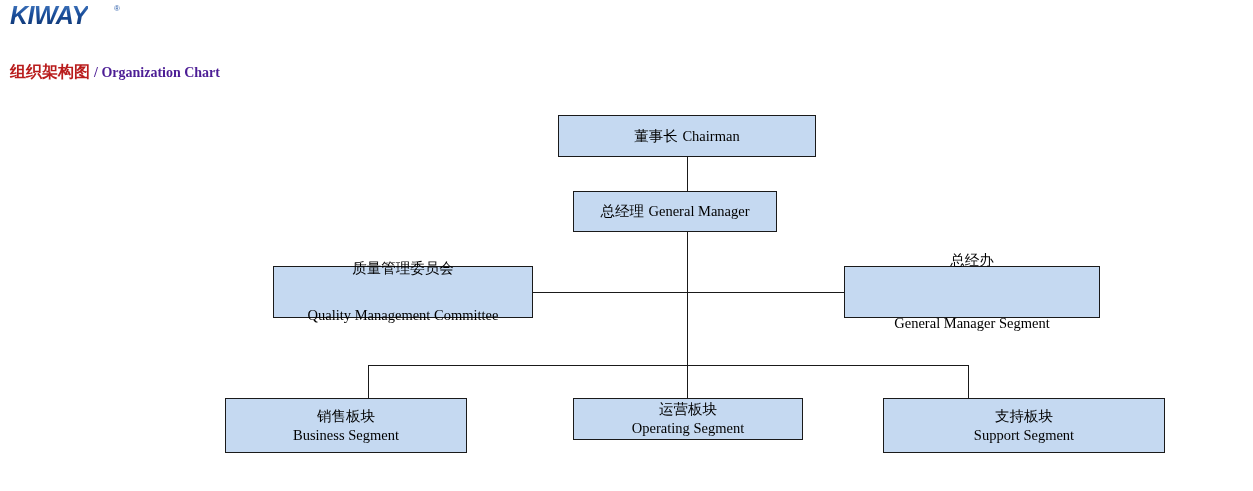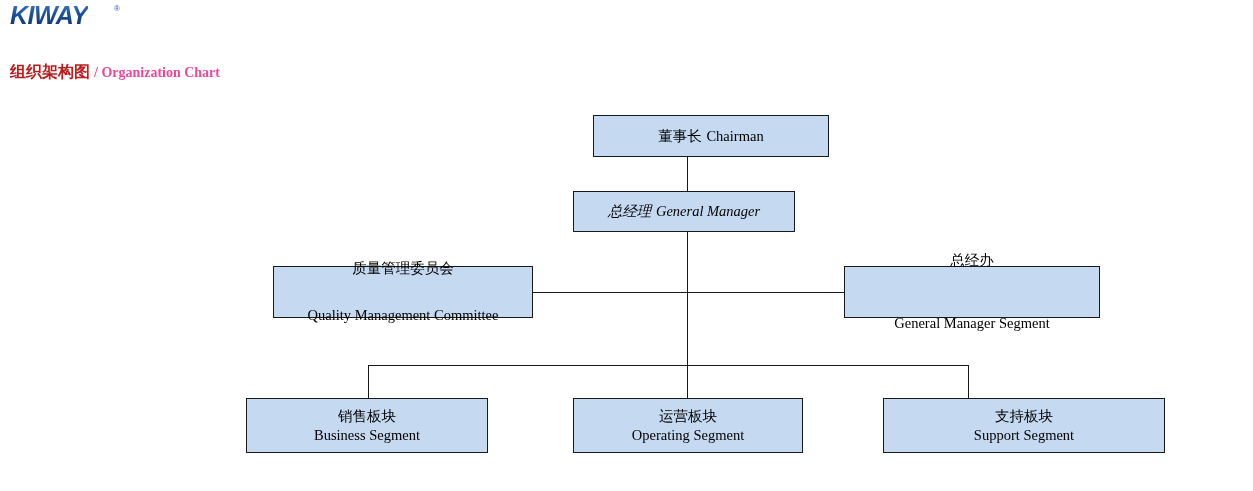--- a/index.html
+++ b/index.html
@@ -74,21 +74,21 @@
   .subtitle-cn {
     font-family: "Liberation Sans", "DejaVu Sans", sans-serif;
     font-weight: bold;
     font-size: 16px;
     color: #b91c1c;
   }
   .subtitle-en {
     font-family: "Liberation Serif", "DejaVu Serif", serif;
     font-weight: bold;
     font-size: 14px;
-    color: #ec4899;
+    color: #4c1d95;
   }
 
   
   .node {
     position: absolute;
     box-sizing: border-box;
     background: #c5d9f1;
     border: 1.3px solid #1a1a1a;
     display: flex;
     flex-direction: column;
@@ -146,48 +146,48 @@
   <div class="conn v" style="left:687px; top:232px; height:134px;"></div>
 
   <div class="conn h" style="left:532px; top:292px; width:313px;"></div>
 
   <div class="conn h" style="left:368px; top:365px; width:601px;"></div>
 
   <div class="conn v" style="left:368px; top:365px; height:33px;"></div>
   <div class="conn v" style="left:687px; top:365px; height:33px;"></div>
   <div class="conn v" style="left:968px; top:365px; height:33px;"></div>
 
-  <div class="node single-line" style="left:593px; top:115px; width:236px; height:42px;">
+  <div class="node single-line" style="left:558px; top:115px; width:258px; height:42px;">
     <span class="inline-wrap">
       <span class="cn">董事长</span><span class="cn">&nbsp;</span><span class="en">Chairman</span>
     </span>
   </div>
 
-  <div class="node single-line" style="left:573px; top:191px; width:222px; height:41px;font-style:italic;">
+  <div class="node single-line" style="left:573px; top:191px; width:204px; height:41px;">
     <span class="inline-wrap">
       <span class="cn">总经理</span><span class="cn">&nbsp;</span><span class="en">General Manager</span>
     </span>
   </div>
 
   <div class="node" style="left:273px; top:266px; width:260px; height:52px;gap:28px;">
     <span class="cn">质量管理委员会</span>
     <span class="en">Quality Management Committee</span>
   </div>
 
   <div class="node" style="left:844px; top:266px; width:256px; height:52px;gap:44px;">
     <span class="cn">总经办</span>
     <span class="en">General Manager Segment</span>
   </div>
 
-  <div class="node" style="left:225px; top:398px; width:242px; height:55px;margin-left:21px;">
+  <div class="node" style="left:225px; top:398px; width:242px; height:55px;">
     <span class="cn">销售板块</span>
     <span class="en">Business Segment</span>
   </div>
 
-  <div class="node" style="left:573px; top:398px; width:230px; height:55px;text-align:right;">
+  <div class="node" style="left:573px; top:398px; width:230px; height:42px;text-align:right;">
     <span class="cn">运营板块</span>
     <span class="en">Operating Segment</span>
   </div>
 
   <div class="node" style="left:883px; top:398px; width:282px; height:55px;">
     <span class="cn">支持板块</span>
     <span class="en">Support Segment</span>
   </div>
 
 </div>

